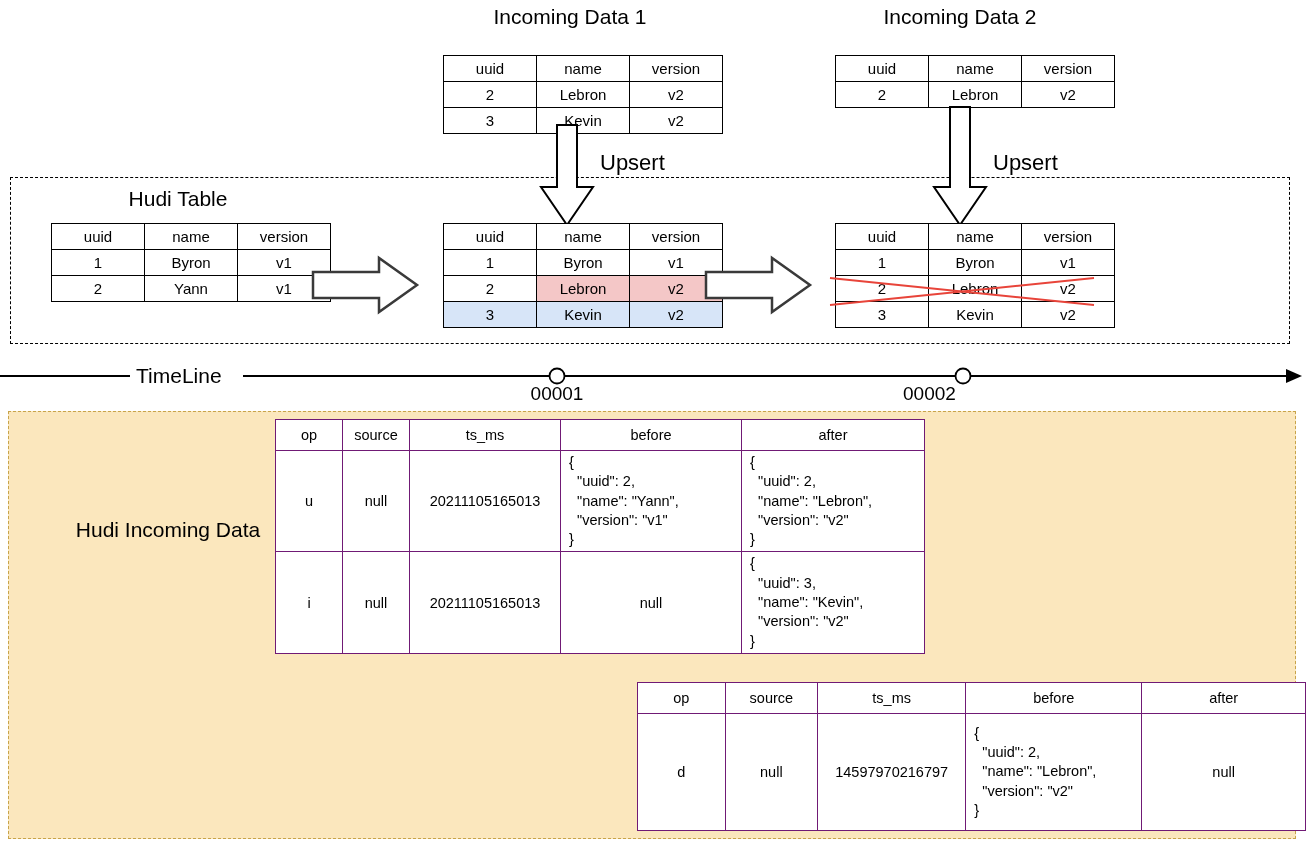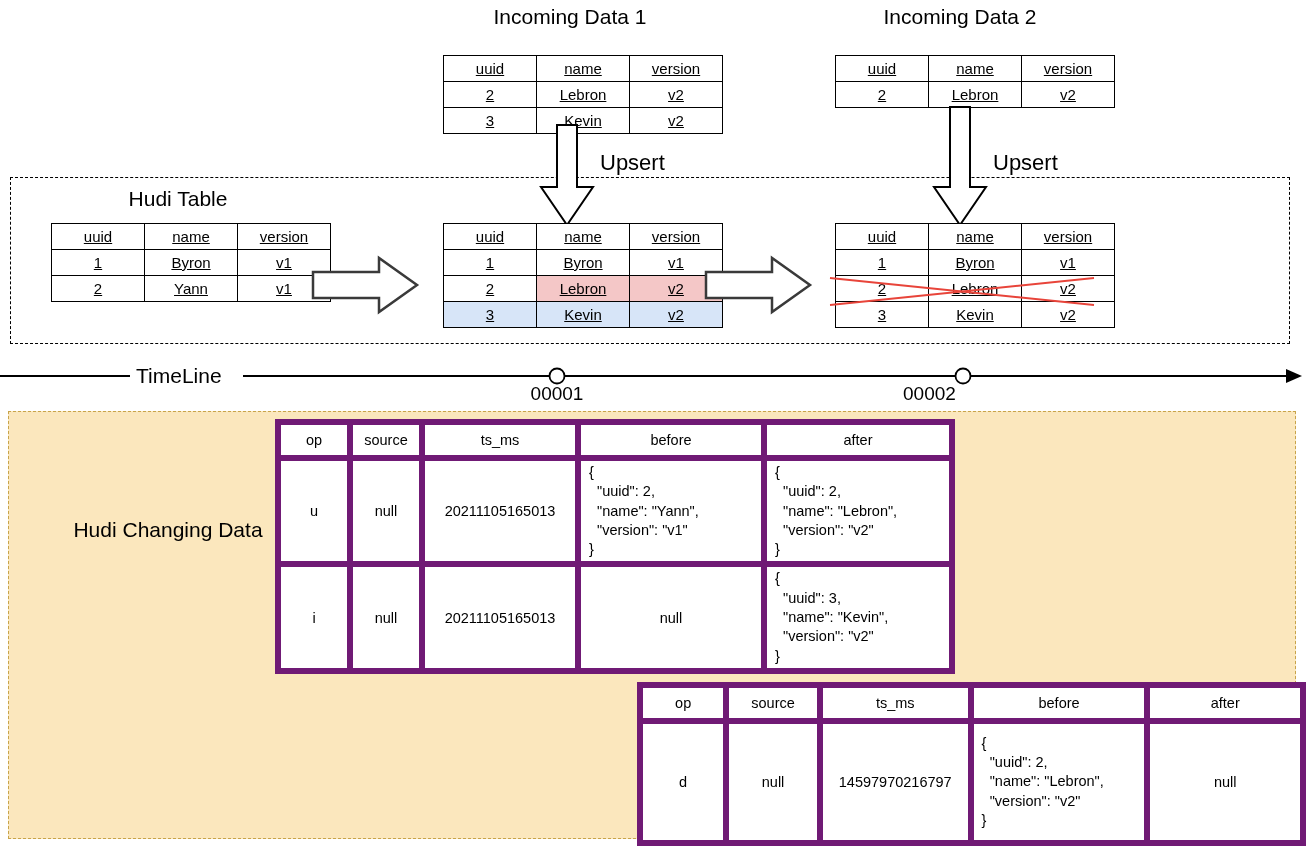--- a/index.html
+++ b/index.html
@@ -14,21 +14,20 @@
   .dtable{border-collapse:collapse;background:#ffffff;}
   .dtable td{
     border:1px solid #000000;
     text-align:center;
     font-size:15px;
     height:25px;
     line-height:25px;
     padding:0 4px;
     white-space:nowrap;
     background:#ffffff;
-    text-decoration:underline;
   }
   .dtable td.hl-pink{background:#f4c7c7;}
   .dtable td.hl-blue{background:#d7e5f8;}
   .col-uuid{width:84px;}
   .col-name{width:84px;}
   .col-version{width:84px;}
 
   .caption{
     font-size:21px;
     text-align:center;
@@ -42,21 +41,21 @@
   }
   .yellow-box{
     background:#fbe7bd;
     border:1.6px dashed #c8a44a;
     box-sizing:border-box;
   }
 
   
   .cdc{border-collapse:collapse;background:#ffffff;}
   .cdc th,.cdc td{
-    border:6px solid #701a75;
+    border:1px solid #701a75;
     font-size:14.5px;
     font-weight:normal;
     background:#ffffff;
     padding:2px 6px;
     vertical-align:middle;
     text-align:center;
   }
   .cdc th{height:26px;}
   .cdc td.json{
     text-align:left;
@@ -69,21 +68,21 @@
   .label-big{font-size:21px;white-space:nowrap;}
   .label-mid{font-size:22px;white-space:nowrap;}
 
   svg{overflow:visible;}
 </style>
 </head>
 <body>
 
 <div class="abs yellow-box" style="left:8px;top:411px;width:1288px;height:428px;"></div>
 
-<div class="abs label-big" style="left:48px;top:518px;width:240px;text-align:center;">Hudi Changing Data</div>
+<div class="abs label-big" style="left:48px;top:518px;width:240px;text-align:center;">Hudi Incoming Data</div>
 
 <div class="abs dash-box" style="left:10px;top:177px;width:1280px;height:167px;"></div>
 
 <div class="abs caption" style="left:445px;top:5px;width:250px;">Incoming Data 1</div>
 
 <div class="abs caption" style="left:835px;top:5px;width:250px;">Incoming Data 2</div>
 
 <div class="abs caption" style="left:52px;top:187px;width:252px;">Hudi Table</div>
 
 <table class="abs dtable" style="left:443px;top:55px;">

